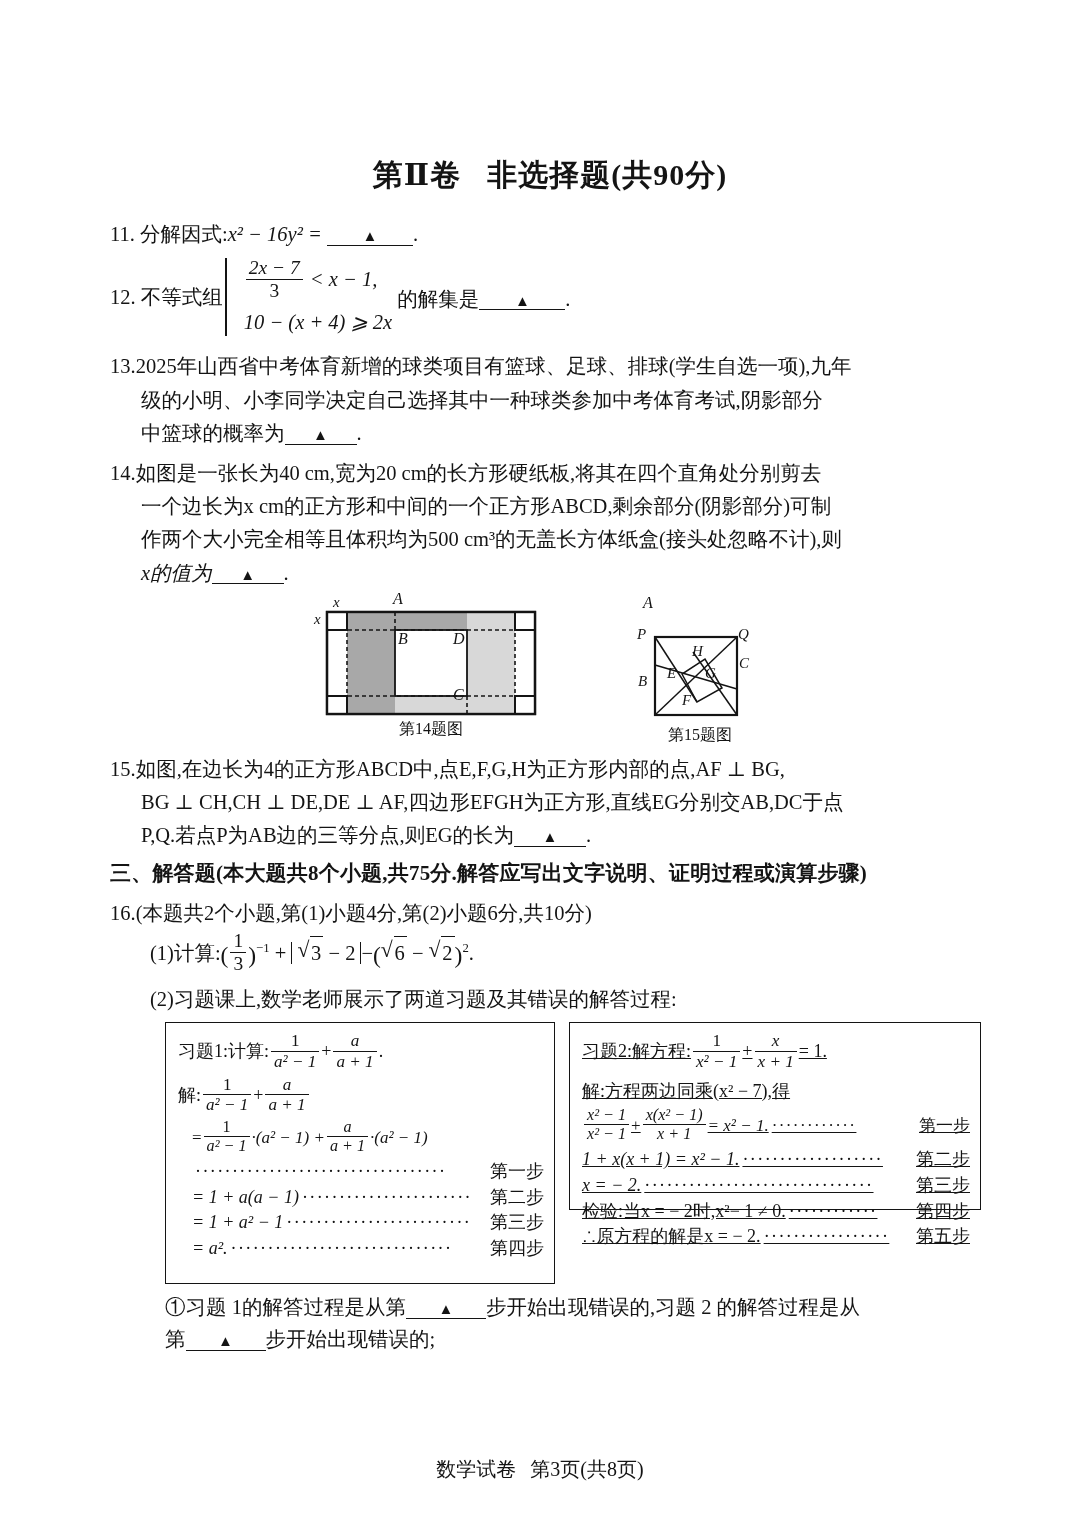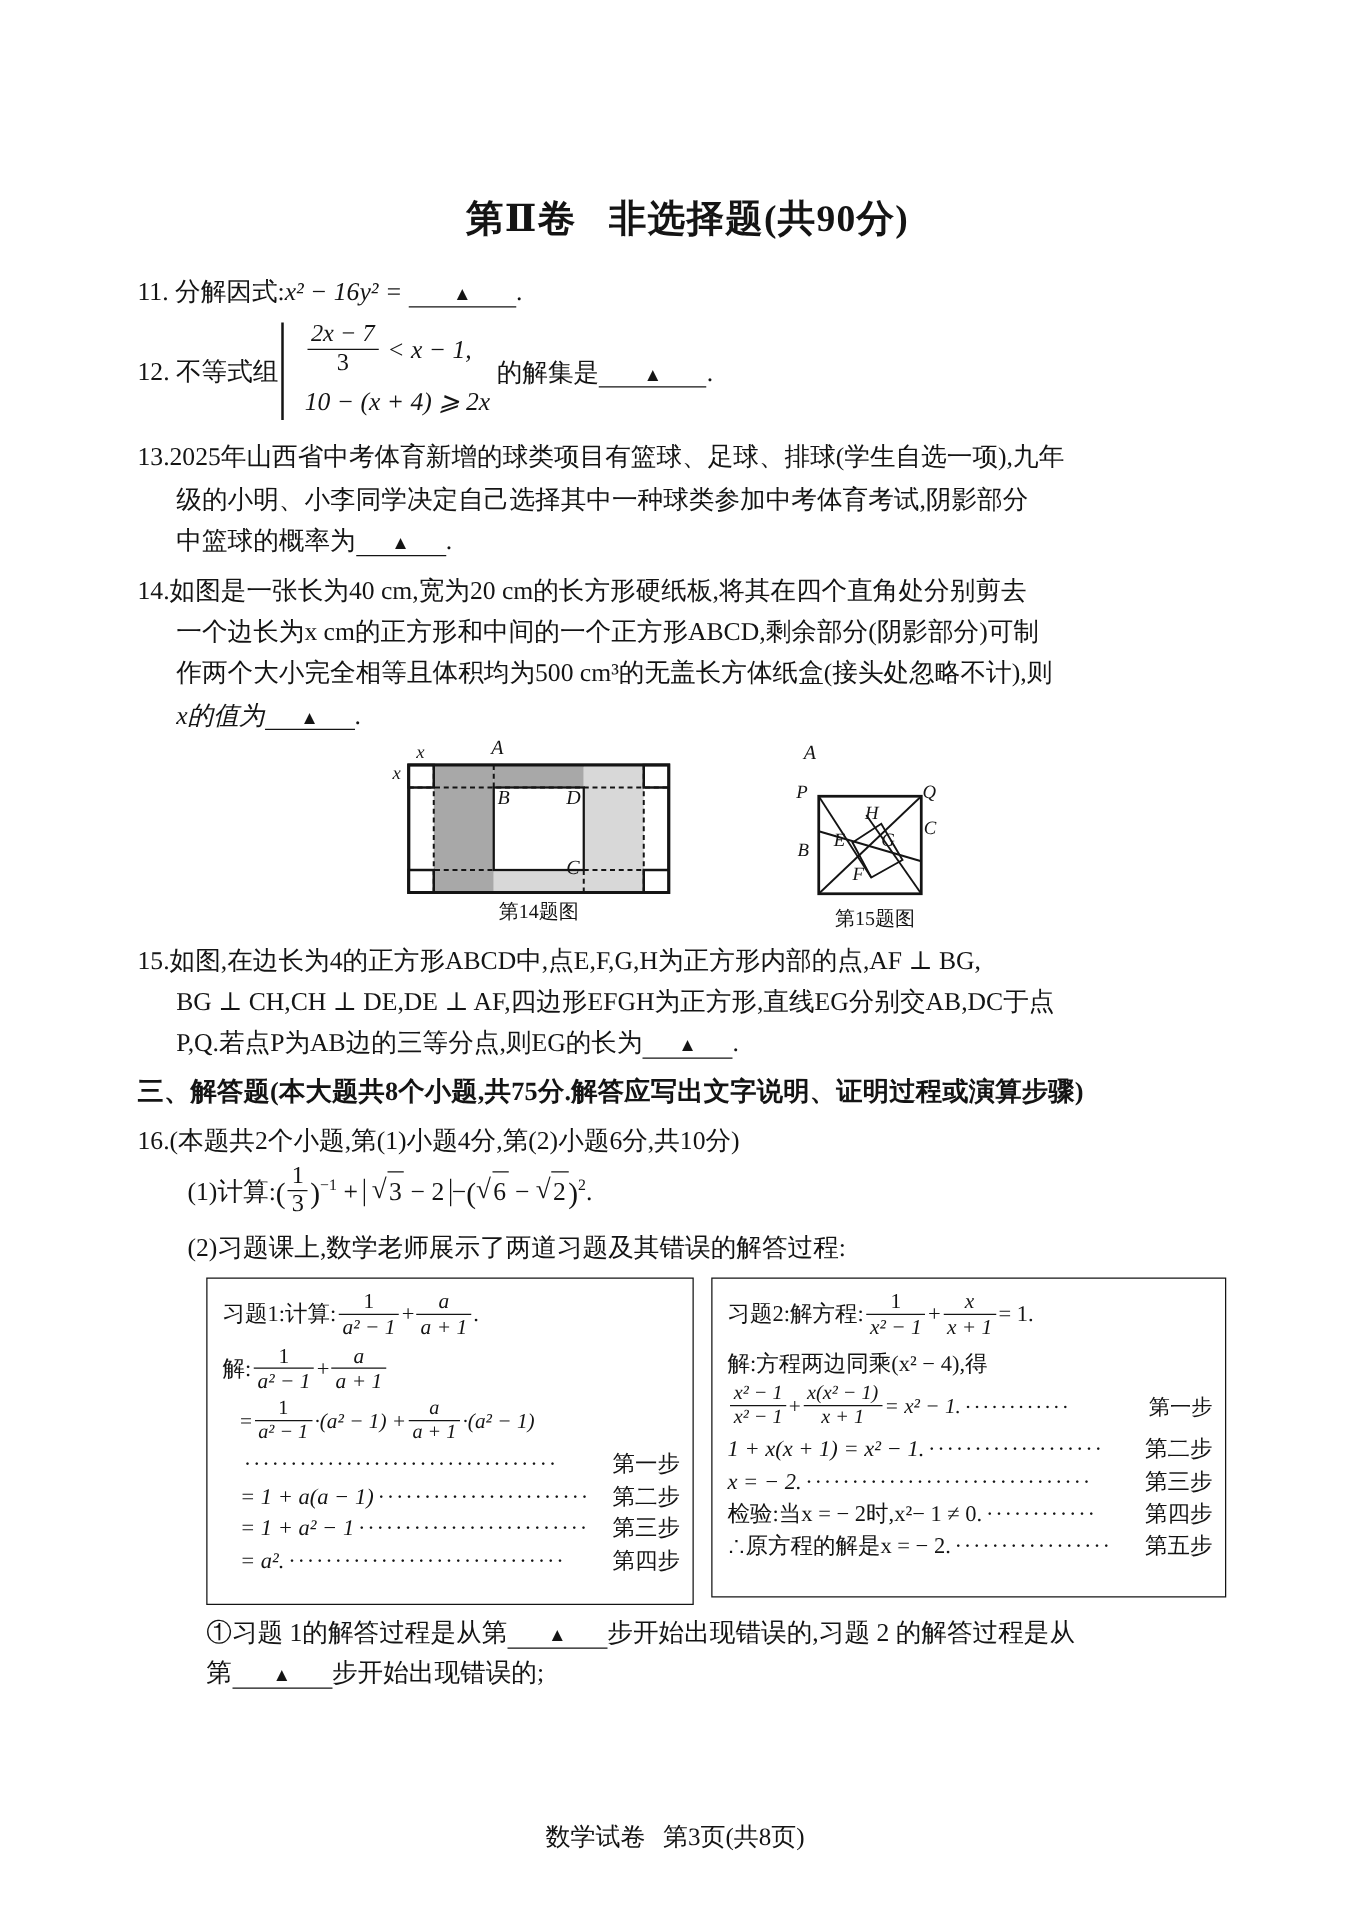--- a/index.html
+++ b/index.html
@@ -153,21 +153,21 @@
     gap: 14px;
   }
   .exbox {
     border: 1.6px solid #141414;
     padding: 10px 10px 10px 12px;
     font-size: 18px;
     line-height: 1.42;
     box-sizing: border-box;
   }
   .exbox.left { width: 390px; height: 262px; }
-  .exbox.right { width: 412px; height: 256px; }
+  .exbox.right { width: 412px; height: 188px; text-decoration: underline; }
   .exline { white-space: nowrap; }
   .stepwrap {
     display: flex;
     align-items: baseline;
     justify-content: space-between;
     white-space: nowrap;
   }
   .stepwrap .lead { flex: 0 0 auto; }
   .stepwrap .fill { flex: 1 1 auto; overflow: hidden; letter-spacing: 1.4px; padding: 0 3px; }
   .stepwrap .tail { flex: 0 0 auto; }
@@ -397,21 +397,21 @@
           <span>习题2:解方程:</span><span class="frac">
             <span class="num">1</span>
             <span class="den it">x² − 1</span>
           </span><span>+</span><span class="frac">
             <span class="num it">x</span>
             <span class="den it">x + 1</span>
           </span><span>= 1.</span>
         </div>
 
         <div class="exline" style="margin-top:6px;">
-          <span>解:方程两边同乘(x² − 4),得</span>
+          <span>解:方程两边同乘(x² − 7),得</span>
         </div>
 
         <div class="stepwrap" style="margin-top:4px;font-size:17px;">
           <span class="lead"><span class="frac">
             <span class="num it">x² − 1</span>
             <span class="den it">x² − 1</span>
           </span><span>+</span><span class="frac">
             <span class="num it">x(x² − 1)</span>
             <span class="den it">x + 1</span>
           </span><span class="it">= x² − 1.</span></span>

